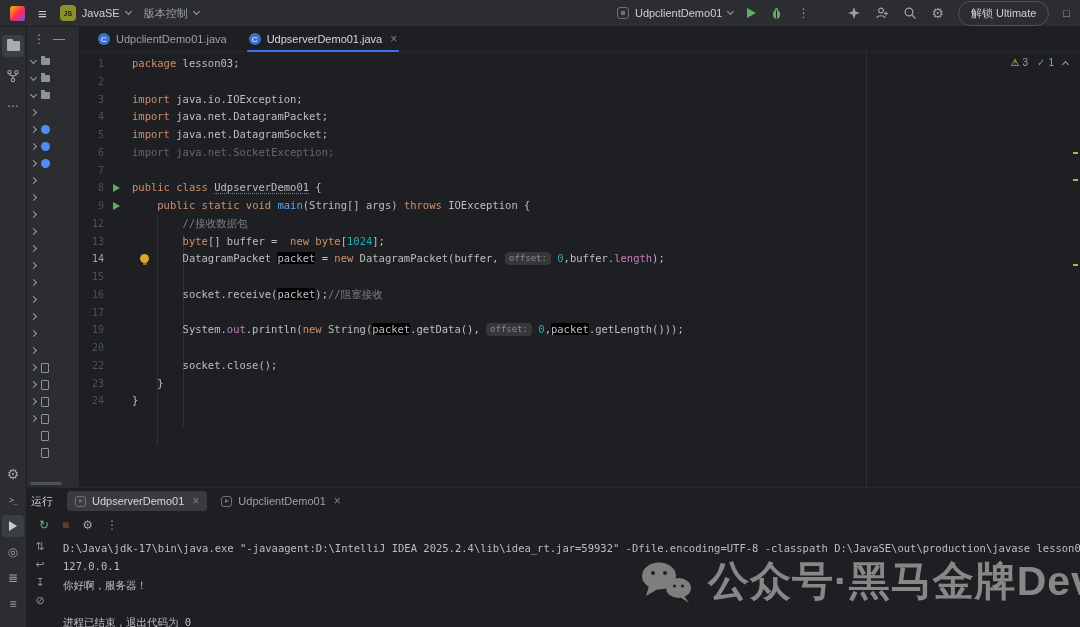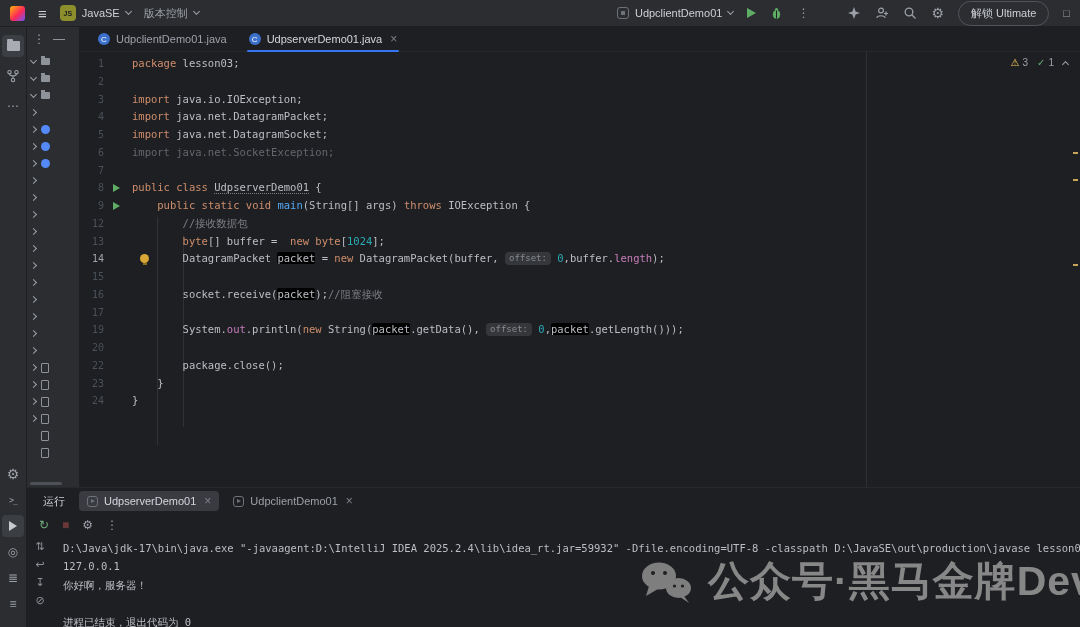--- a/index.html
+++ b/index.html
@@ -78,21 +78,21 @@
   .tk-hlp{color:#BCBEC4;background:#000000;border-radius:2px}
   .margin-line{position:absolute;left:786px;top:0;bottom:0;width:1px;background:#2E3034;z-index:1}
   .guide{position:absolute;width:1px;background:#2F3237;z-index:1}
   .inspections{position:absolute;top:5px;right:12px;display:flex;align-items:center;gap:9px;font-size:10px;color:#9DA0A8;font-family:"Liberation Sans",sans-serif;z-index:3}
   .insp-item{display:flex;align-items:center;gap:3px}
   .warn-g{color:#F2C55C;font-size:10px}
   .check-g{color:#6AAB73;font-size:10px}
   .stripe-mark{position:absolute;right:2px;width:5px;height:2px;background:#C7A456;z-index:3}
   
   .runpanel{height:140px;border-top:1px solid #26282B;background:#1E1F22;position:relative;overflow:hidden}
-  .rp-head{height:26px;display:flex;align-items:center;gap:8px;padding:0 16px}
+  .rp-head{height:26px;display:flex;align-items:center;gap:8px;padding:0 4px}
   .rp-title{color:#CED0D6;margin-right:6px}
   .rp-tab{display:flex;align-items:center;gap:6px;height:20px;padding:0 8px;border-radius:4px;color:#9DA0A8}
   .rp-tab.active{background:#393B40;color:#D5D7DD}
   .rp-tab-icon{width:11px;height:11px;border:1px solid #6E7177;border-radius:3px;position:relative;flex:none}
   .rp-tab-icon::after{content:"";position:absolute;left:3px;top:2.5px;width:0;height:0;border-left:4px solid #6E7177;border-top:2.5px solid transparent;border-bottom:2.5px solid transparent}
   .rp-toolbar{height:22px;display:flex;align-items:center;gap:13px;padding:0 12px;font-size:12px;color:#9DA0A8}
   .rerun-g{color:#73AD7B}
   .stop-g{color:#DB5C5C;opacity:.4}
   .rp-body{display:flex;height:92px}
   .console-strip{width:26px;display:flex;flex-direction:column;align-items:center;gap:5px;padding-top:4px;color:#8C9097;font-size:11px}
@@ -390,21 +390,21 @@
                   <span class="ln-code"><span class="tk-pl">        System.</span><span class="tk-fld">out</span><span class="tk-pl">.println(</span><span class="tk-kw">new</span><span class="tk-pl"> String(</span><span class="tk-hlp">packet</span><span class="tk-pl">.getData(), </span><span class="tk-hint">offset:</span><span class="tk-pl"> </span><span class="tk-num">0</span><span class="tk-pl">,</span><span class="tk-hlp">packet</span><span class="tk-pl">.getLength()));</span></span>
                 </div>
                 <div class="code-line">
                   <span class="ln-num">20</span>
                   <span class="ln-ico"></span>
                   <span class="ln-code"></span>
                 </div>
                 <div class="code-line">
                   <span class="ln-num">22</span>
                   <span class="ln-ico"></span>
-                  <span class="ln-code"><span class="tk-pl">        package.close();</span></span>
+                  <span class="ln-code"><span class="tk-pl">        socket.close();</span></span>
                 </div>
                 <div class="code-line">
                   <span class="ln-num">23</span>
                   <span class="ln-ico"></span>
                   <span class="ln-code"><span class="tk-pl">    }</span></span>
                 </div>
                 <div class="code-line">
                   <span class="ln-num">24</span>
                   <span class="ln-ico"></span>
                   <span class="ln-code"><span class="tk-pl">}</span></span>

